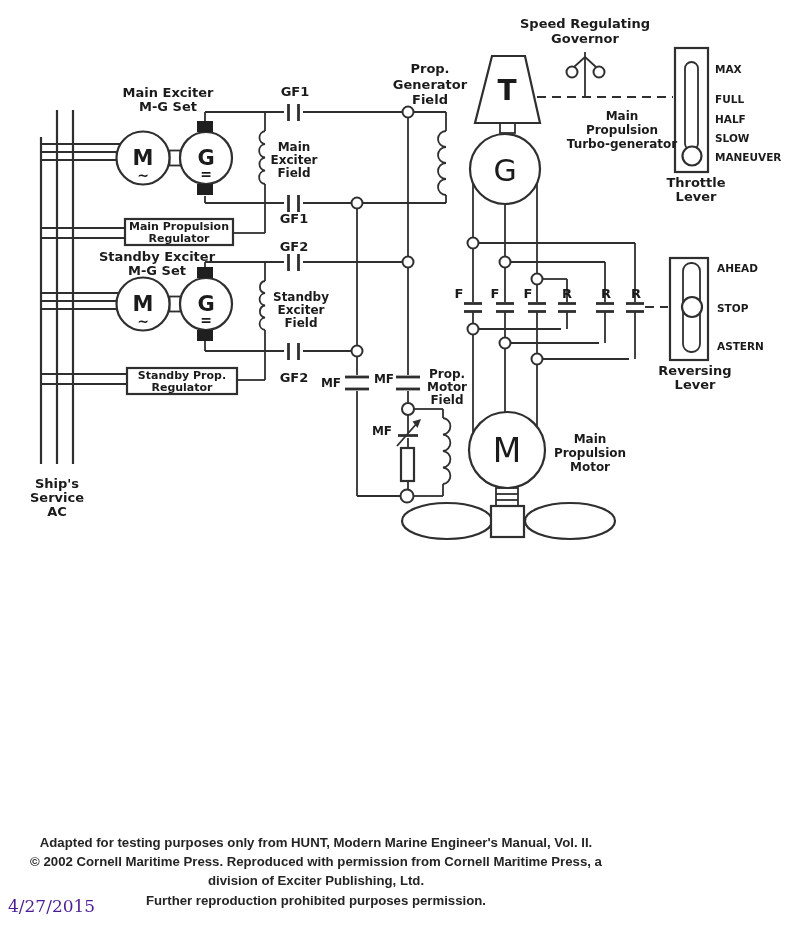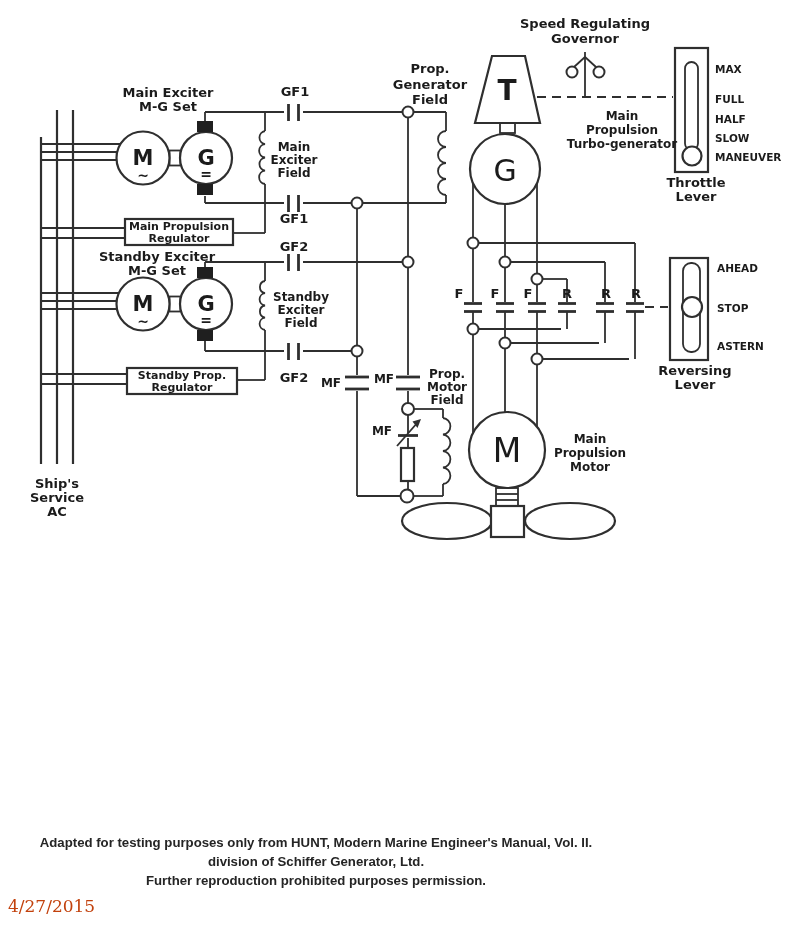--- a/index.html
+++ b/index.html
@@ -19,21 +19,21 @@
   .t10{font-size:10.5px;}
   .letterL{font-size:30px;font-weight:normal;}
   .letterT{font-size:28px;}
   .letterM{font-size:33px;font-weight:normal;}
   .letterS{font-size:21px;}
   .mark{font-size:14px;}
   #footer{position:absolute;left:0;top:833px;width:632px;text-align:center;
     font-family:"Liberation Sans",sans-serif;font-weight:bold;font-size:13.2px;
     line-height:19.2px;color:#252525;}
   #date{position:absolute;left:8px;top:896px;font-family:"DejaVu Serif",serif;
-    font-size:17px;color:#c2410c;}
+    font-size:17px;color:#4c1d95;}
 </style>
 </head>
 <body>
 
 <svg width="800" height="830" viewBox="0 0 800 830">
 
   <g>
     <line class="wire2" x1="41" y1="137" x2="41" y2="464"></line>
     <line class="wire2" x1="57" y1="110" x2="57" y2="464"></line>
     <line class="wire2" x1="73" y1="110" x2="73" y2="464"></line>
@@ -311,16 +311,17 @@
     <text class="t12" x="590" y="457" text-anchor="middle">Propulsion</text>
     <text class="t12" x="590" y="471" text-anchor="middle">Motor</text>
     <text class="t13" x="57" y="488" text-anchor="middle">Ship's</text>
     <text class="t13" x="57" y="502" text-anchor="middle">Service</text>
     <text class="t13" x="57" y="516" text-anchor="middle">AC</text>
   </g>
 </svg>
 
 <div id="footer">
   <div>Adapted for testing purposes only from HUNT, Modern Marine Engineer's Manual, Vol. II.</div>
-  <div>division of Schiffer Generator, Ltd.</div>
+  <div>© 2002 Cornell Maritime Press. Reproduced with permission from Cornell Maritime Press, a</div>
+  <div>division of Exciter Publishing, Ltd.</div>
   <div>Further reproduction prohibited purposes permission.</div>
 </div>
 <div id="date">4/27/2015</div>
 
 </body></html>

